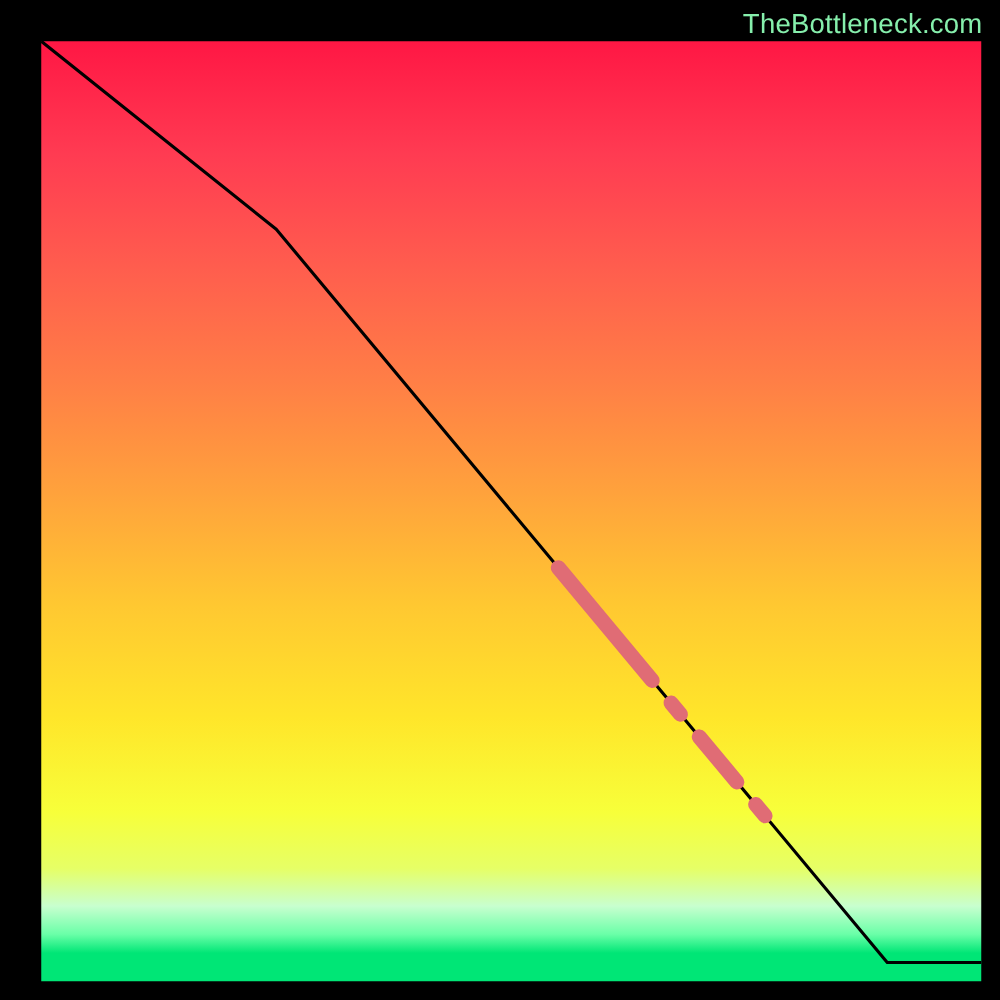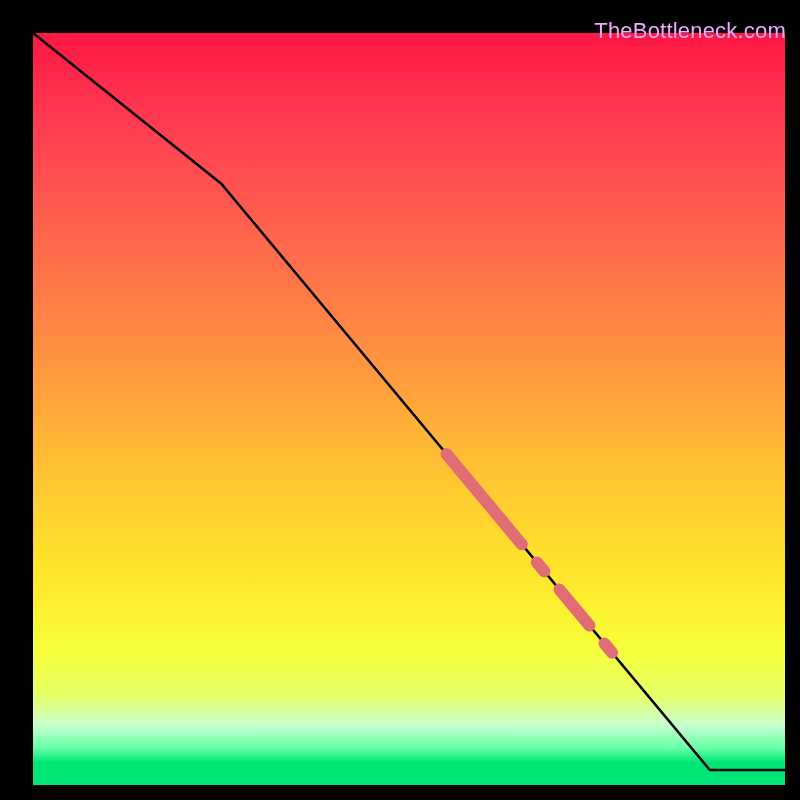--- a/index.html
+++ b/index.html
@@ -44,23 +44,23 @@
   svg.overlay {
     position: absolute;
     left: 33px;
     top: 33px;
     width: 752px;
     height: 752px;
     overflow: visible;
   }
   .watermark {
     position: absolute;
-    top: 18px;
+    top: 6px;
     right: 14px;
-    color: #f0abfc;
+    color: #86efac;
     font-size: 22px;
     font-weight: 500;
     letter-spacing: 0.2px;
     user-select: none;
   }
 </style>
 </head>
 <body>
 <div class="outer">
   <div class="plot"></div>

